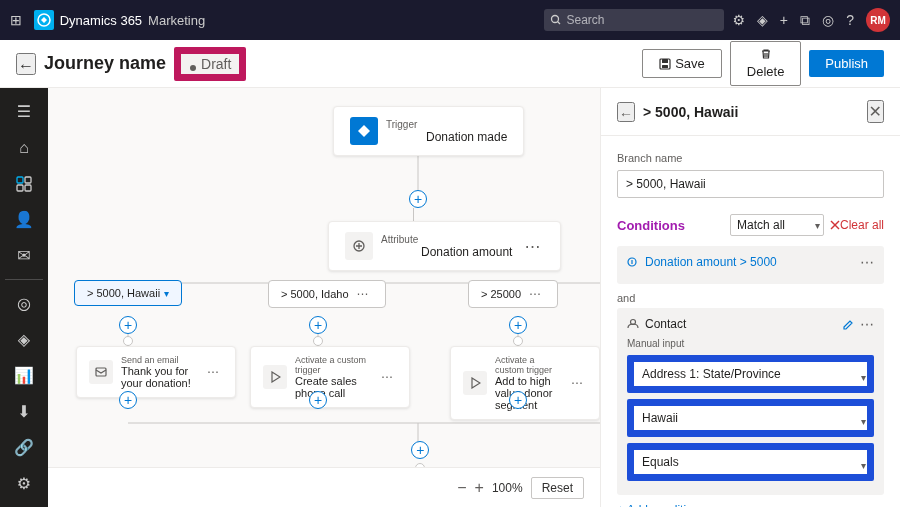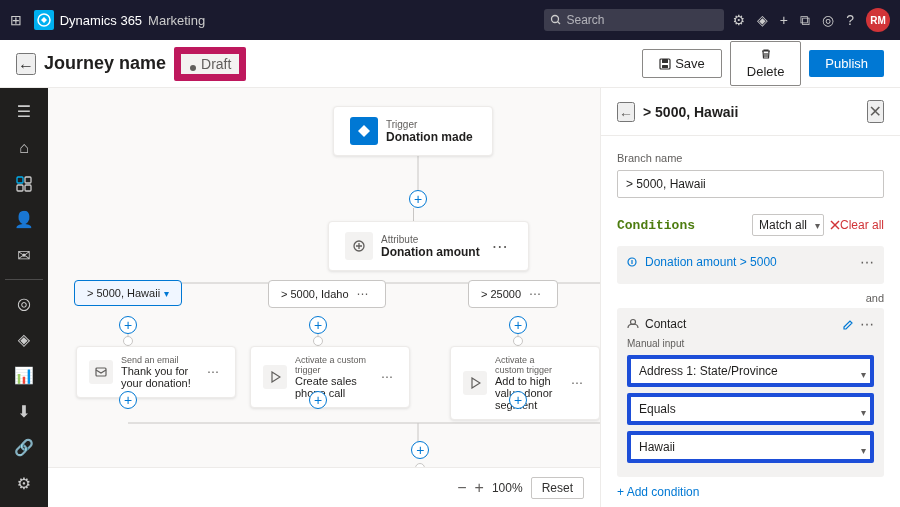--- a/index.html
+++ b/index.html
@@ -94,21 +94,21 @@
       border-radius: 4px;
       padding: 10px 16px;
       min-width: 160px;
       box-shadow: 0 1px 3px rgba(0,0,0,0.1);
       display: flex;
       align-items: center;
       gap: 8px;
     }
     .trigger-icon { width: 28px; height: 28px; background: #0078d4; border-radius: 3px; display: flex; align-items: center; justify-content: center; color: white; font-size: 12px; }
     .node-label-small { font-size: 10px; color: #605e5c; }
-    .node-label-main { font-size: 12px; color: #201f1e; font-weight: 700; }
+    .node-label-main { font-size: 12px; color: #201f1e; font-weight: 400; margin-left: 40px; }
 
     .attribute-node {
       background: white;
       border: 1px solid #edebe9;
       border-radius: 4px;
       padding: 10px 16px;
       min-width: 160px;
       box-shadow: 0 1px 3px rgba(0,0,0,0.1);
       display: flex;
       align-items: center;
@@ -221,26 +221,26 @@
       color: #201f1e;
       outline: none;
       margin-bottom: 16px;
     }
 
     .conditions-header {
       display: flex;
       align-items: center;
       margin-bottom: 10px;
     }
-    .conditions-title { font-size: 13px; font-weight: 600; color: #4d7c0f; flex: 1; font-family: Liberation Mono, monospace; }
+    .conditions-title { font-size: 13px; font-weight: 600; color: #a21caf; flex: 1; }
 
     .match-all-select {
       border: 1px solid #c8c6c4;
       border-radius: 2px;
-      padding: 3px 8px 3px 6px;
+      padding: 3px 30px 3px 6px;
       font-size: 12px;
       color: #201f1e;
       background: white;
       cursor: pointer;
       appearance: none;
       position: relative;
     }
     .match-all-wrap { position: relative; display: inline-flex; align-items: center; }
     .match-all-wrap::after { content: '▾'; position: absolute; right: 4px; font-size: 10px; color: #605e5c; pointer-events: none; }
 
@@ -265,37 +265,37 @@
     }
     .condition-link-row {
       display: flex; align-items: center; justify-content: space-between;
       margin-bottom: 6px;
     }
     .condition-more-btn { color: #605e5c; cursor: pointer; font-size: 14px; }
 
     .and-label {
       font-size: 11px;
       color: #605e5c;
-      text-align: right;
+      text-align: left;
       margin: 4px 0;
     }
 
     .contact-row {
       display: flex; align-items: center; gap: 6px;
       margin-bottom: 6px;
     }
     .contact-label { font-size: 12px; color: #201f1e; flex: 1; font-weight: 500; }
 
     .manual-input-label {
       font-size: 10px; color: #605e5c; margin-bottom: 6px;
     }
 
     .dropdown-field {
       width: 100%;
-      border: 4px solid #1d4ed8;
+      border: 7px solid #1d4ed8;
       border-radius: 2px;
       padding: 5px 24px 5px 8px;
       font-size: 12px;
       color: #201f1e;
       background: white;
       cursor: pointer;
       appearance: none;
       margin-bottom: 6px;
     }
     .dropdown-wrap { position: relative; }
@@ -636,29 +636,29 @@
         <div class="manual-input-label">Manual input</div>
 
         <div class="dropdown-wrap">
           <select class="dropdown-field">
             <option>Address 1: State/Province</option>
           </select>
         </div>
 
         <div class="dropdown-wrap">
           <select class="dropdown-field">
+            <option>Hawaii</option>
+          </select>
+        </div>
+
+        <div class="dropdown-wrap">
+          <select class="dropdown-field">
             <option>Equals</option>
           </select>
         </div>
-
-        <div class="dropdown-wrap">
-          <select class="dropdown-field">
-            <option>Hawaii</option>
-          </select>
-        </div>
       </div>
 
       
       <button class="add-condition-btn">+ Add condition</button>
     </div>
   </div>
 
 </div>
 
 </body></html>

